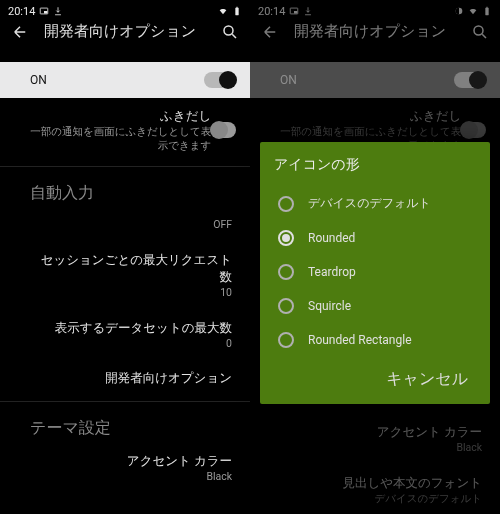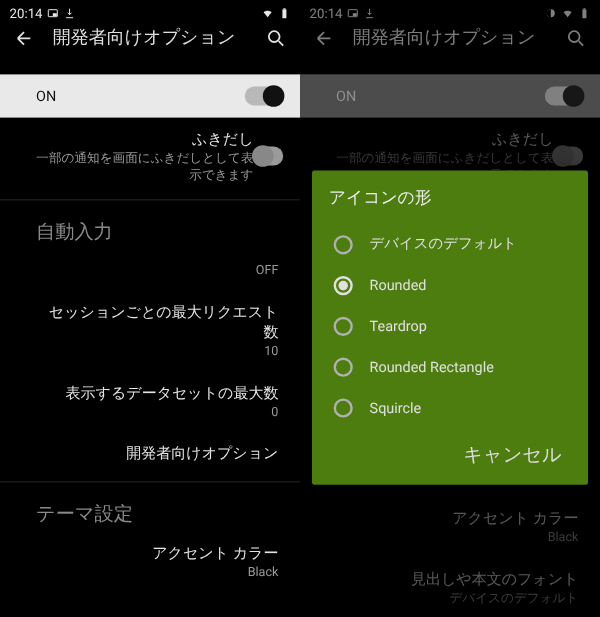--- a/index.html
+++ b/index.html
@@ -244,25 +244,25 @@
           <div class="radio-inner"></div>
         </div>
       <div class="radio-label">Rounded</div>
     </div>
     <div class="radio-row">
       <div class="radio-outer"></div>
       <div class="radio-label">Teardrop</div>
     </div>
     <div class="radio-row">
       <div class="radio-outer"></div>
+      <div class="radio-label">Squircle</div>
+    </div>
+    <div class="radio-row">
+      <div class="radio-outer"></div>
       <div class="radio-label">Rounded Rectangle</div>
-    </div>
-    <div class="radio-row">
-      <div class="radio-outer"></div>
-      <div class="radio-label">Squircle</div>
     </div>
     <div class="dialog-actions">
       <div class="dialog-btn">キャンセル</div>
     </div>
   </div>
 
   <div class="setting dimmed" style="margin-top:252px">
     <div class="primary">アクセント カラー</div>
     <div class="secondary">Black</div>
   </div>

